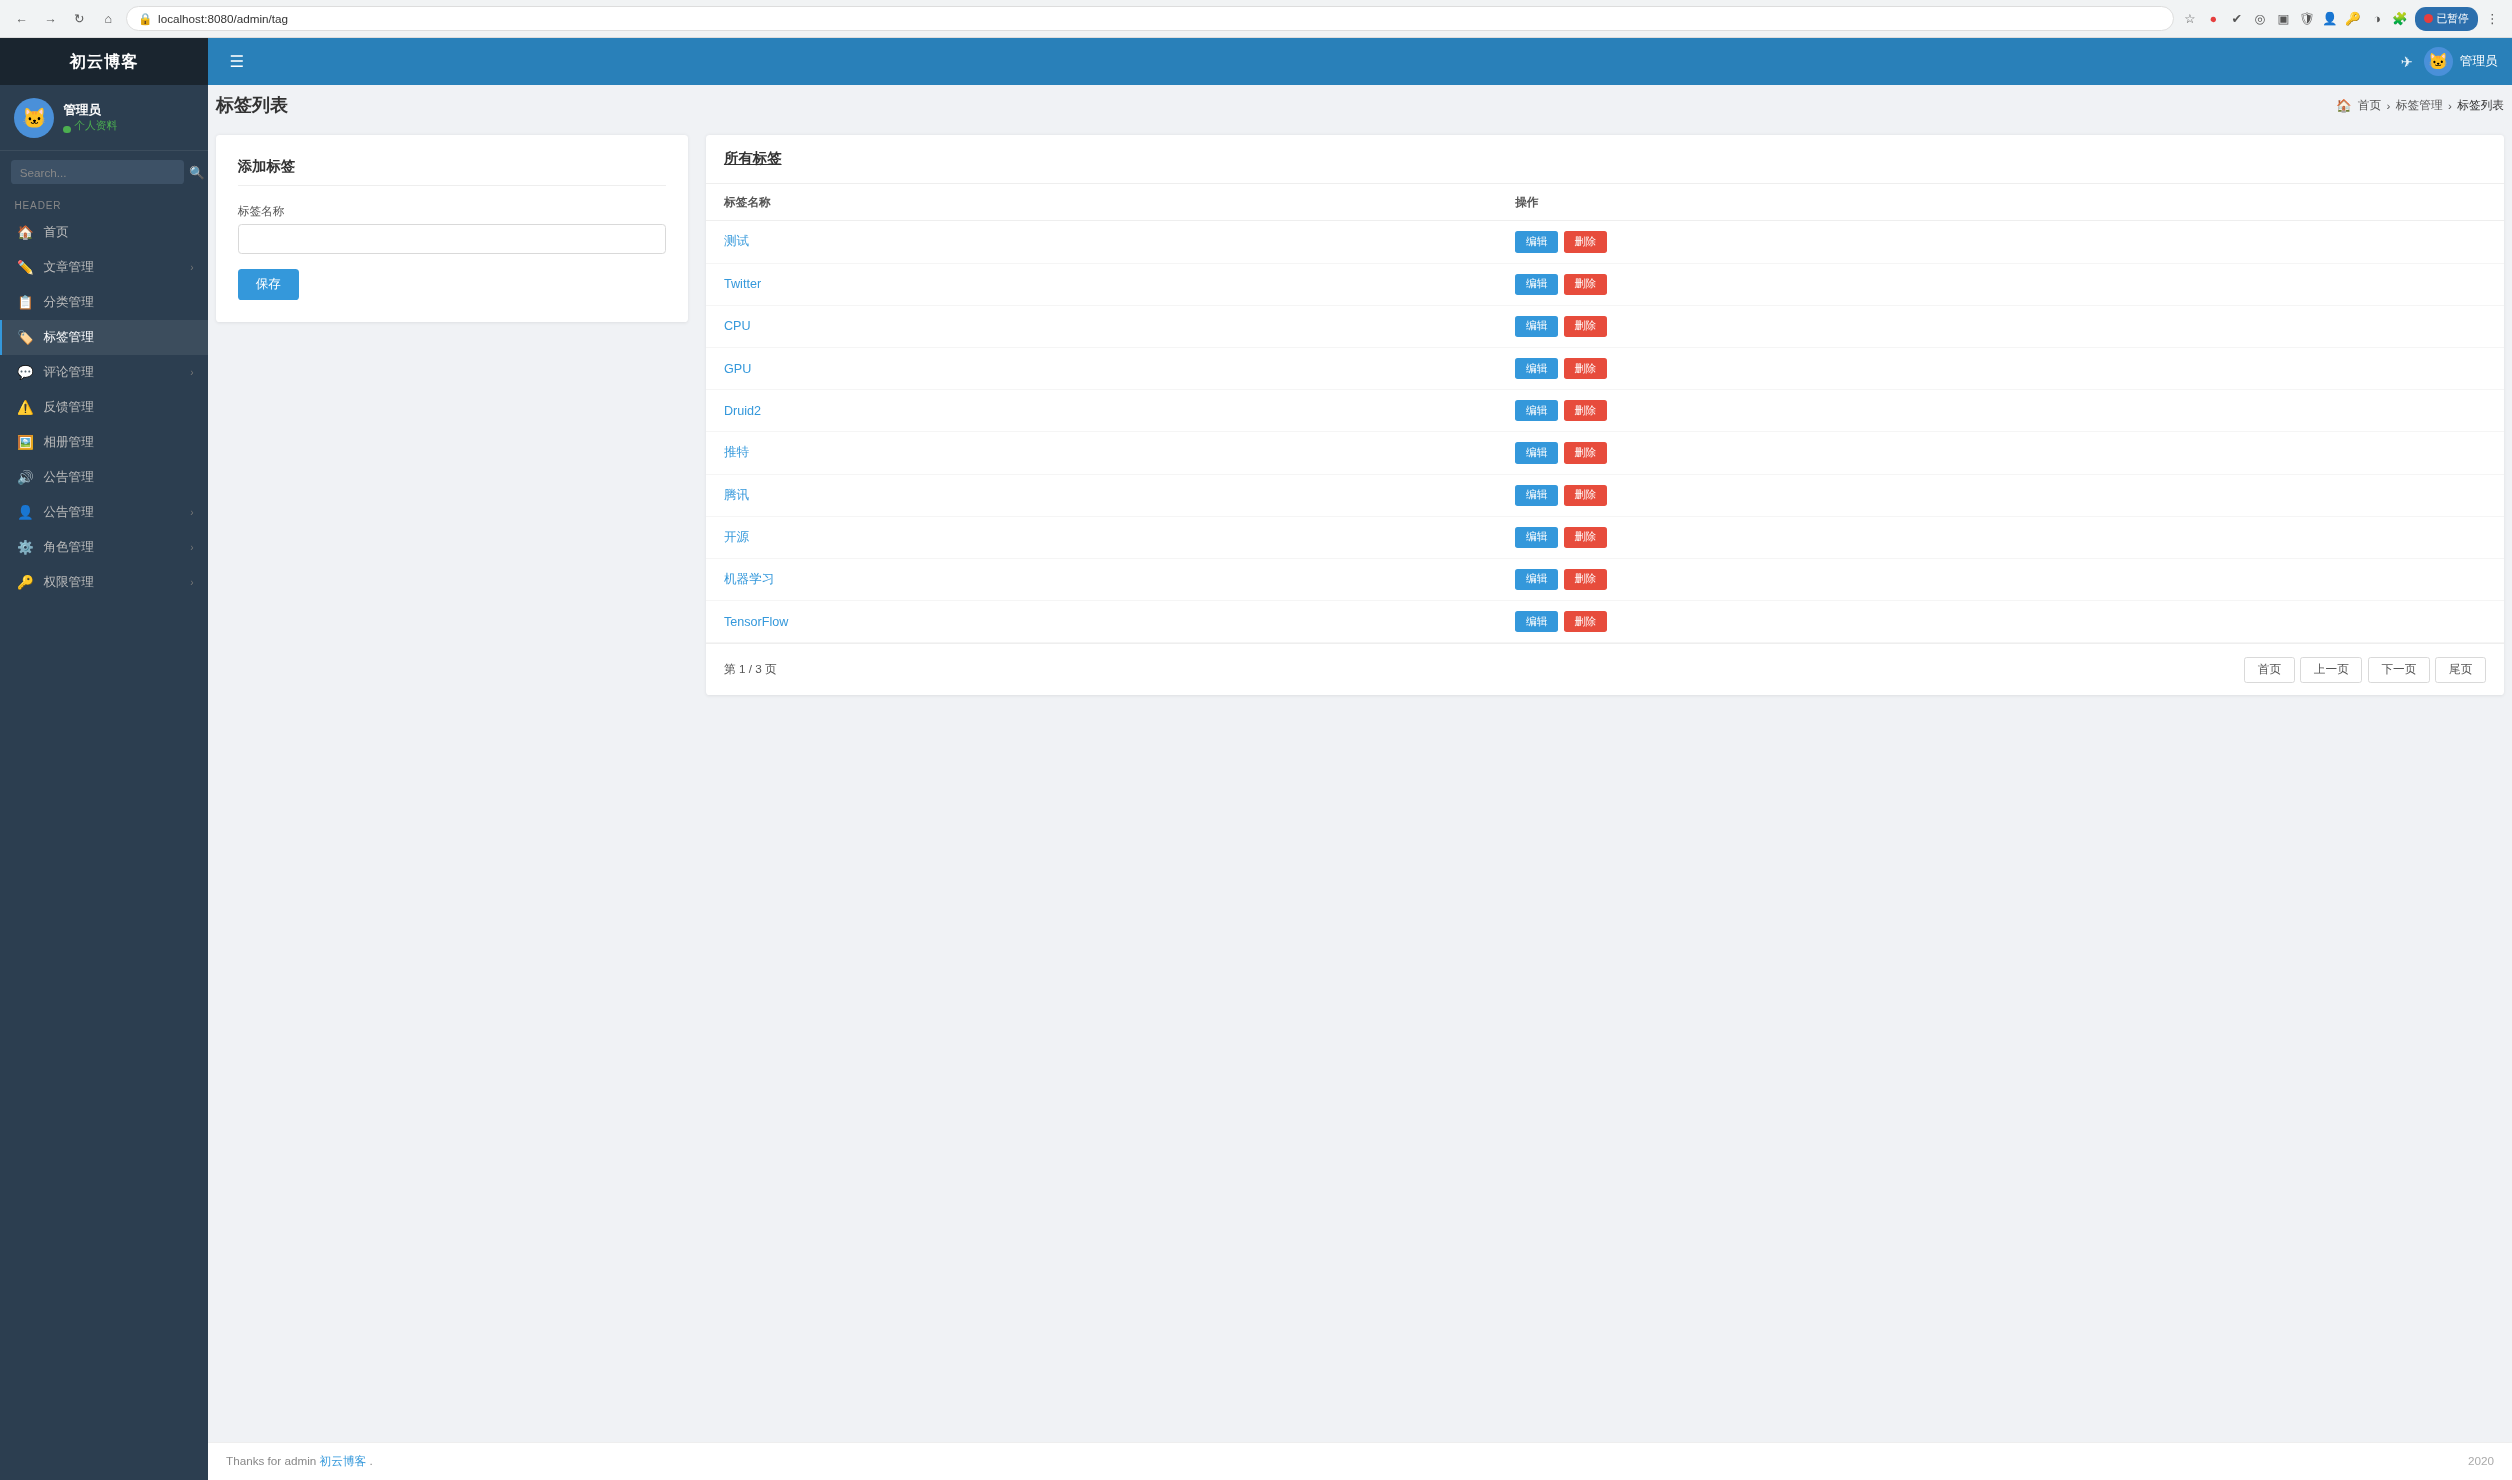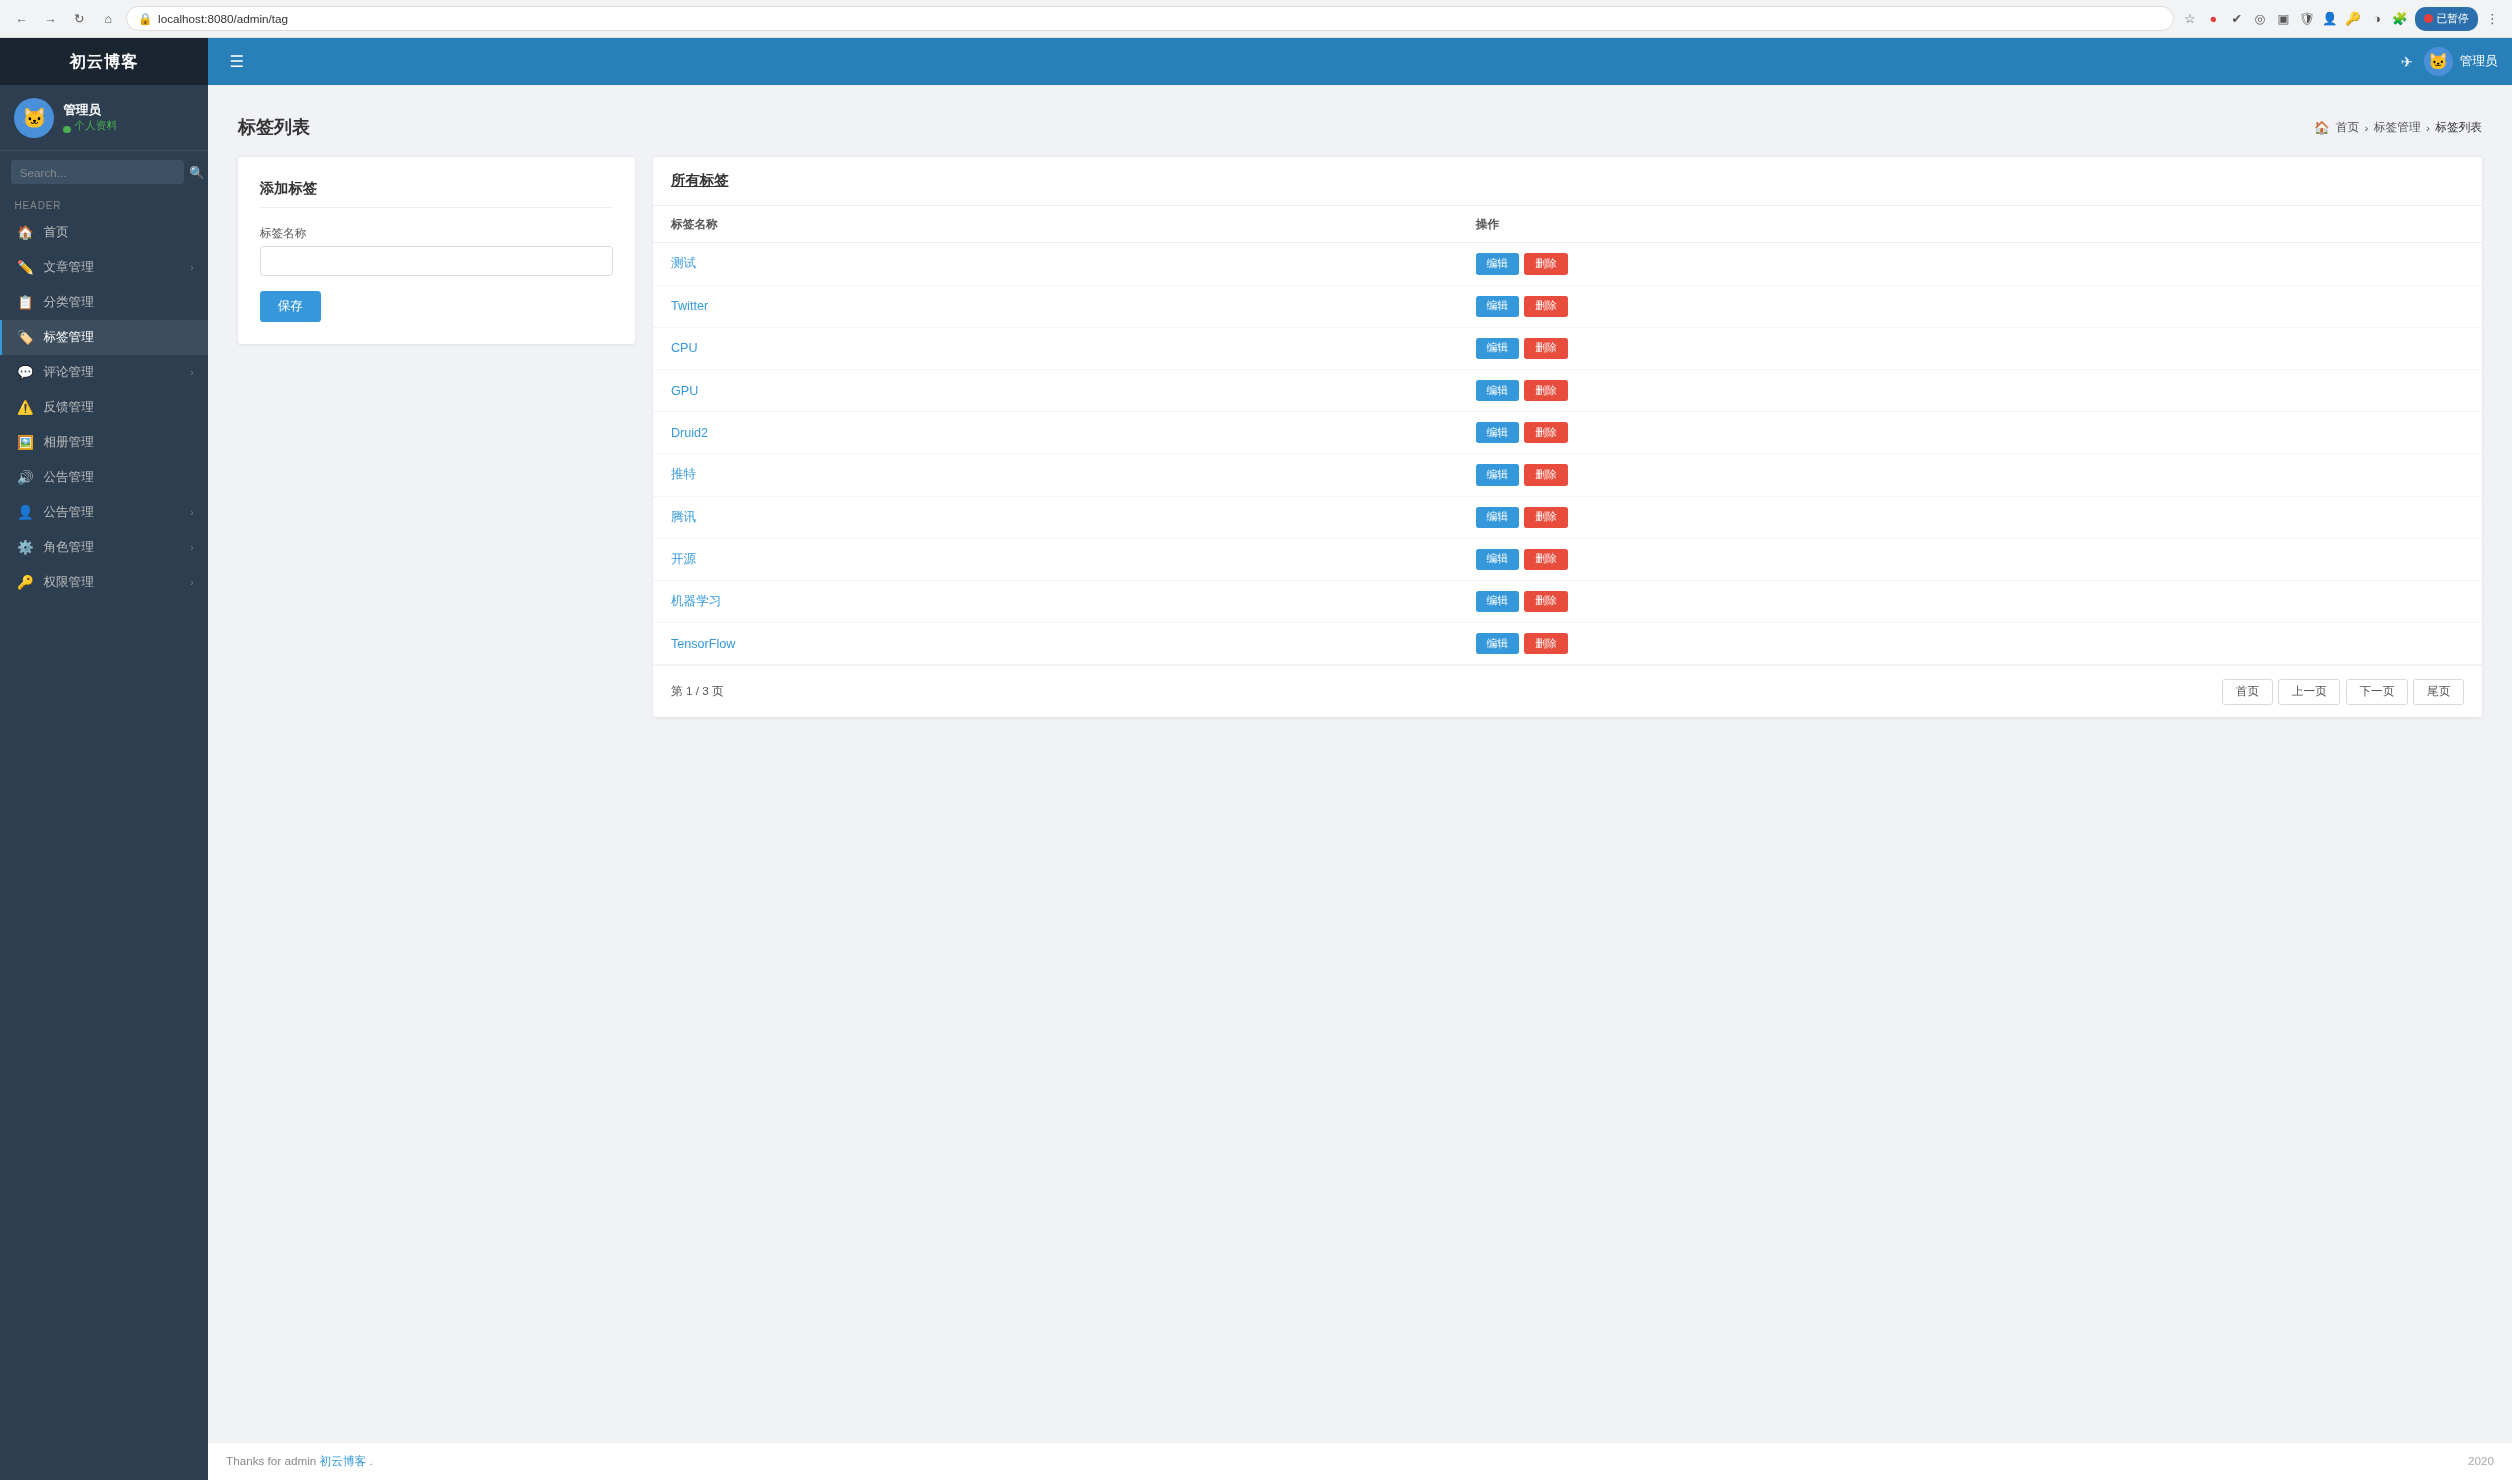--- a/index.html
+++ b/index.html
@@ -102,40 +102,40 @@
       flex-shrink: 0;
     }
     .topnav-left { display: flex; align-items: center; gap: 10.8px; }
     .menu-toggle { background: none; border: none; color: white; font-size: 16.3px; cursor: pointer; padding: 3.6px 7.2px; }
     .topnav-right { display: flex; align-items: center; gap: 10.8px; color: white; }
     .topnav-icon { font-size: 14.4px; cursor: pointer; color: rgba(255,255,255,0.9); }
     .topnav-user { display: flex; align-items: center; gap: 7.2px; color: white; cursor: pointer; }
     .topnav-avatar { width: 29px; height: 29px; border-radius: 50%; background: #4a90d9; display: flex; align-items: center; justify-content: center; font-size: 16.3px; overflow: hidden; }
 
     
-    .main-content { flex: 1; overflow-y: auto; padding: 30px; }
+    .main-content { flex: 1; overflow-y: auto; padding: 8px; }
 
     
     .page-header {
       display: flex; align-items: center; justify-content: space-between;
       margin-bottom: 18px;
     }
     .page-title { font-size: 18px; font-weight: bold; color: #333; }
     .breadcrumb { display: flex; align-items: center; gap: 5.4px; font-size: 11.7px; color: #888; }
     .breadcrumb-icon { font-size: 12.6px; }
     .breadcrumb a, .breadcrumb span { color: #555; }
     .breadcrumb-sep { color: #aaa; }
     .breadcrumb .current { color: #333; }
 
     
     .content-grid { display: flex; gap: 18px; align-items: flex-start; }
 
     
     .add-tag-panel {
-      width: 397px;
+      width: 472px;
       background: white;
       border-radius: 3.6px;
       padding: 21.7px;
       flex-shrink: 0;
       box-shadow: 0 0.9px 3.6px rgba(0,0,0,0.08);
     }
     .panel-title { font-size: 14.4px; font-weight: bold; color: #333; margin-bottom: 18px; padding-bottom: 9px; border-bottom: 0.9px solid #eee; }
     .form-group { margin-bottom: 14.4px; }
     .form-label { display: block; font-size: 11.7px; color: #555; margin-bottom: 5.4px; }
     .form-input {

